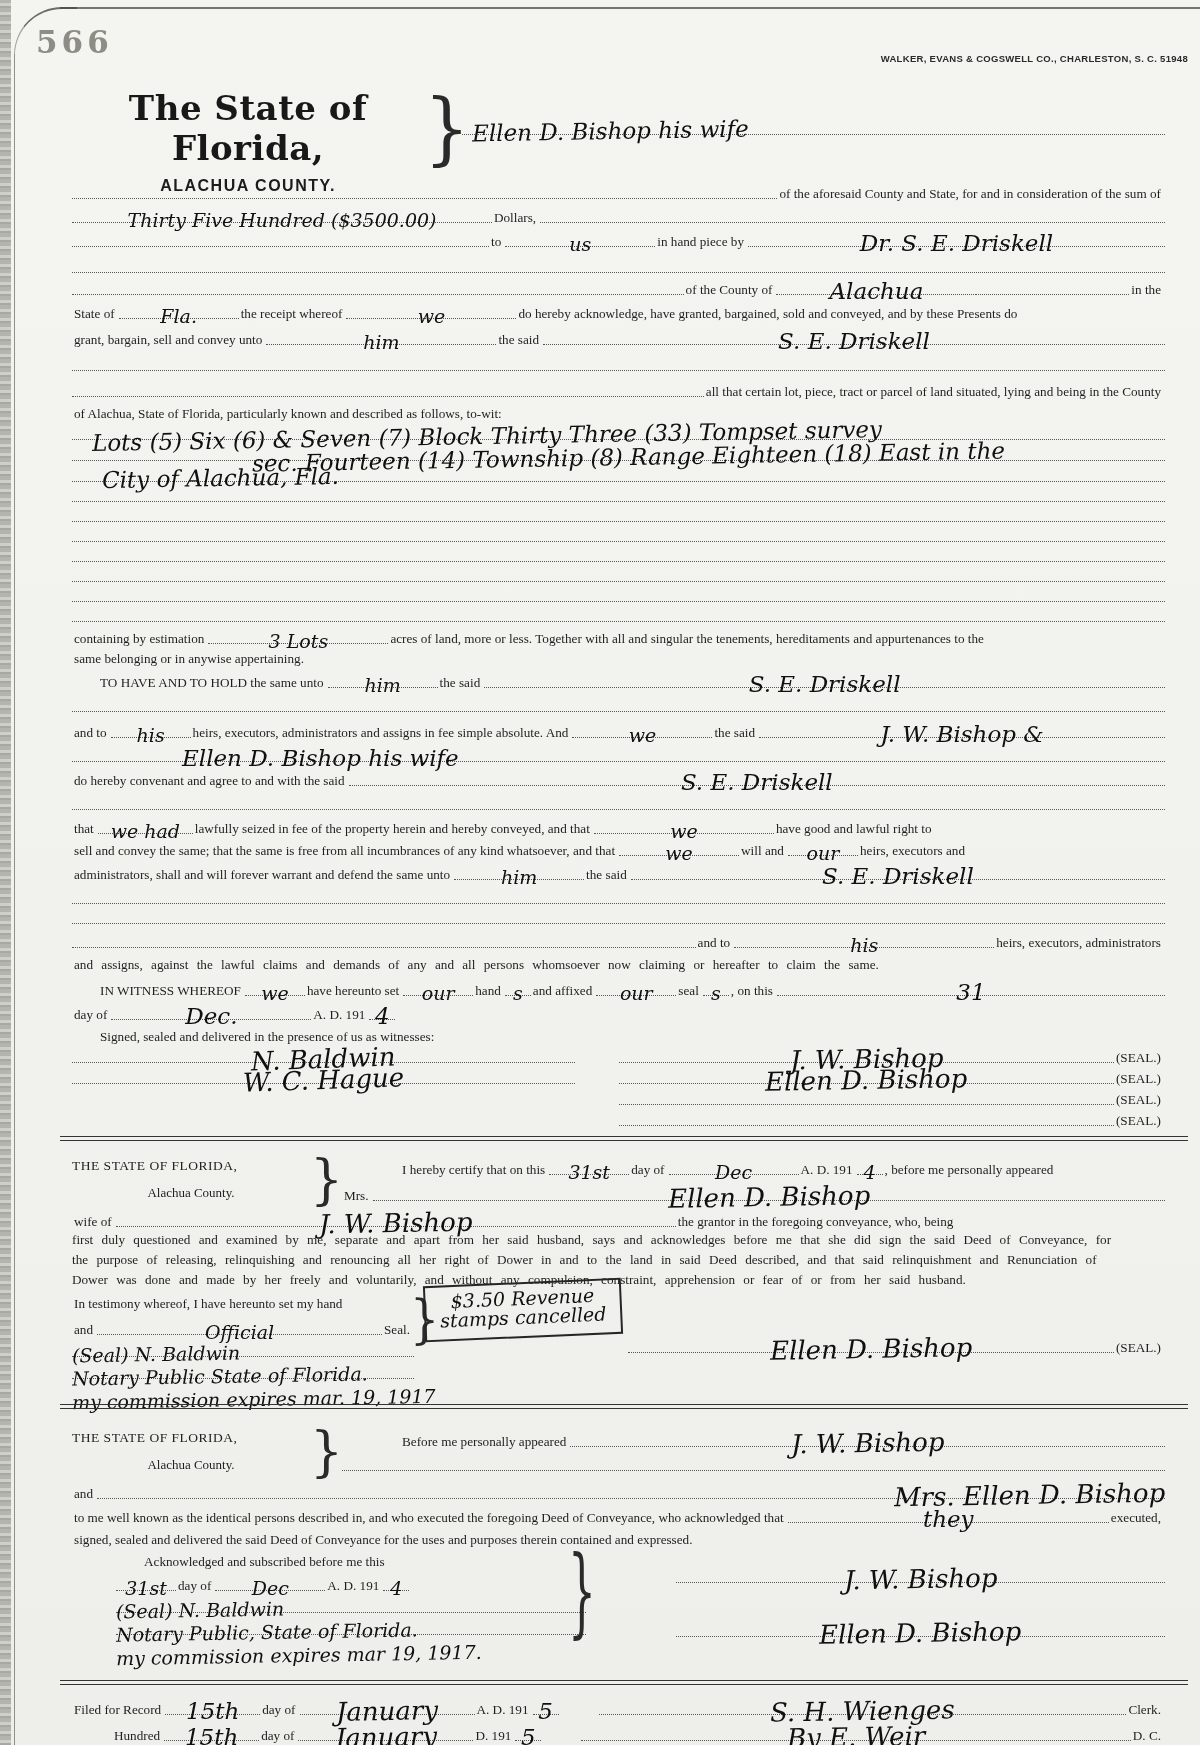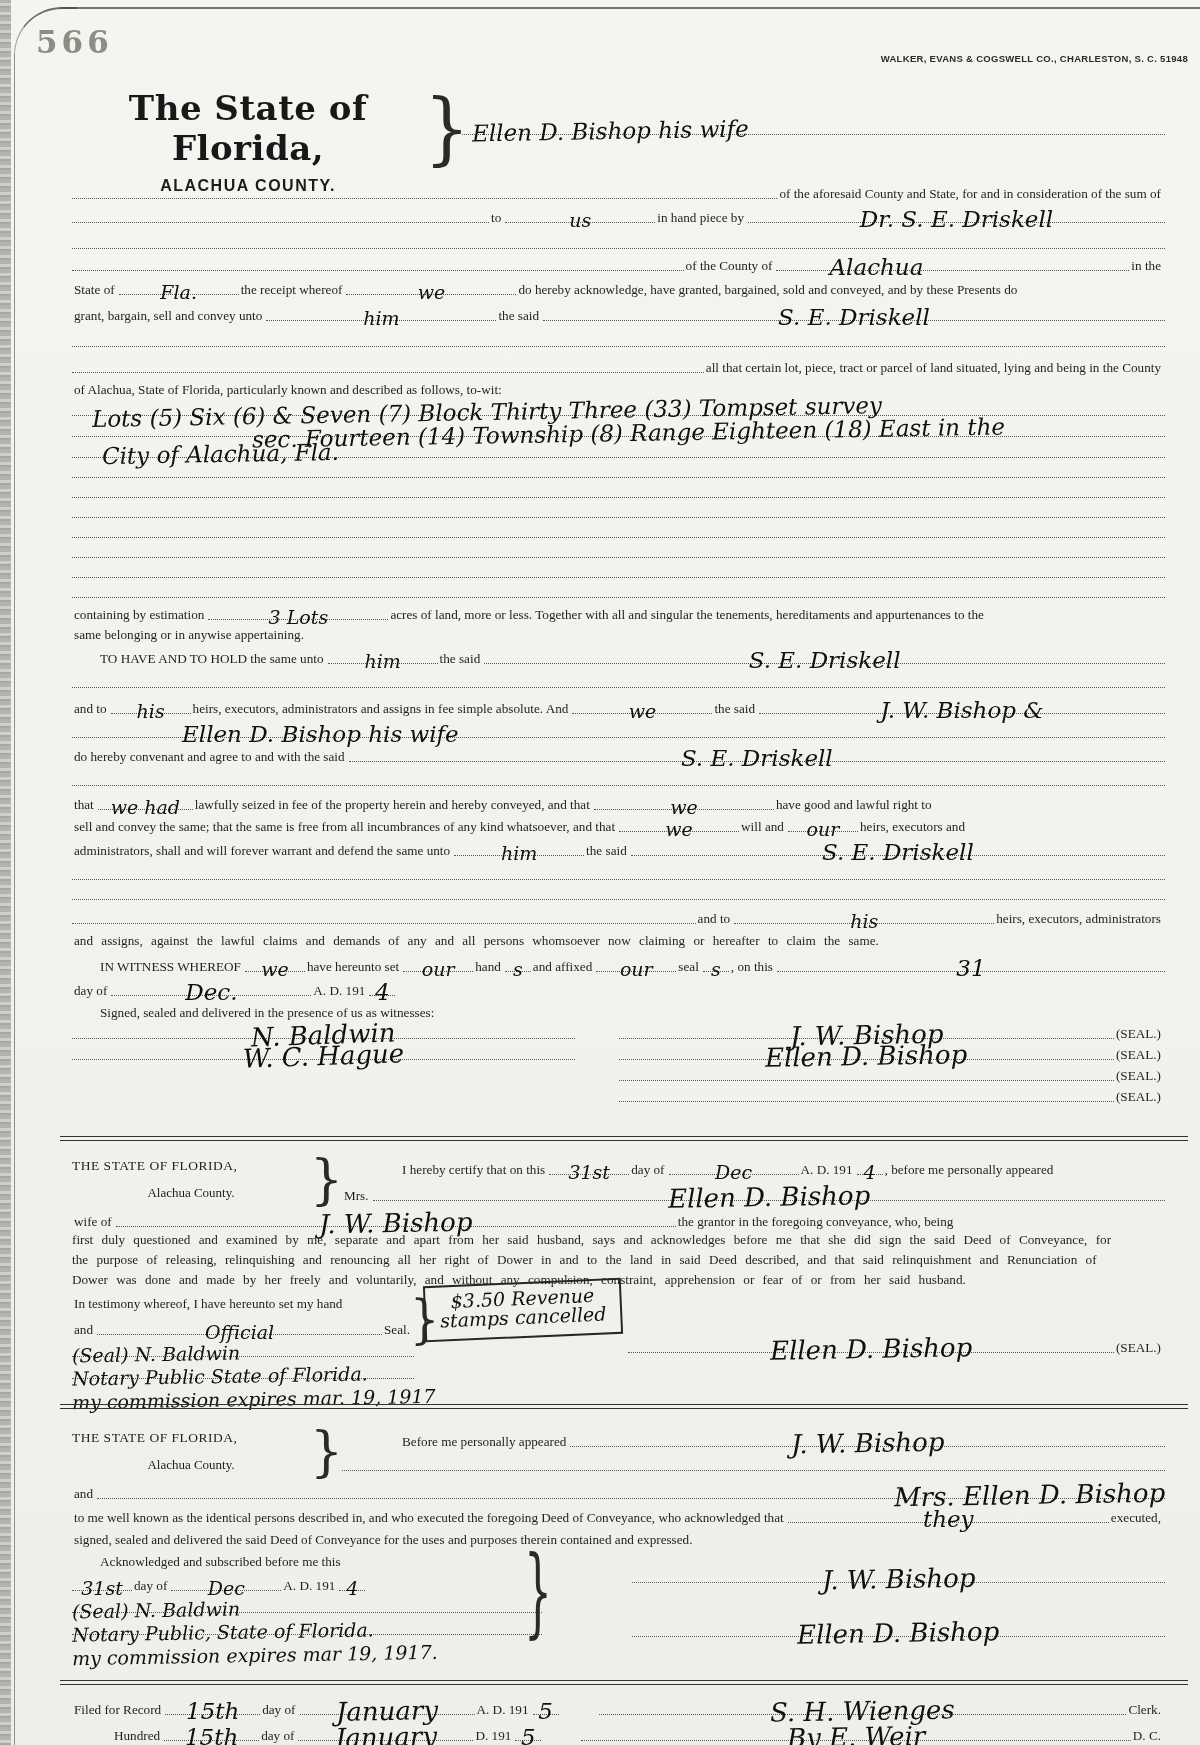--- a/index.html
+++ b/index.html
@@ -64,21 +64,21 @@
   .para { font-size:13.2px; line-height:20px; white-space:nowrap; }
 
   .testimony { position:relative; }
   .test-left { width:342px; }
   .test-brace { position:absolute; left:338px; top:2px; font-size:46px; transform:scaleY(1.15); transform-origin:top; }
   .stampbox { position:absolute; left:352px; top:-8px; width:178px; padding:5px 8px 9px;
     border:2px solid #262626; transform:rotate(-2.5deg); text-align:center; }
   .stampbox .hw { margin-bottom:0; display:block; }
   .n1sig { position:absolute; left:556px; right:0; top:46px; display:flex; align-items:flex-end; }
 
-  .ack { position:relative; }
+  .ack { position:relative;margin-left:44px; }
   .ack-left { width:470px; }
   .ack-brace { position:absolute; left:452px; top:-4px; font-size:44px; transform:scaleY(2.2); transform-origin:top; }
   .ack-sig { position:absolute; left:560px; right:0; display:flex; align-items:flex-end; }
 
   .w26{width:26px}.w60{width:60px}.w70{width:70px}.w80{width:80px}.w95{width:95px}
   .w110{width:110px}.w120{width:120px}.w130{width:130px}.w140{width:140px}.w150{width:150px}
   .w170{width:170px}.w175{width:175px}.w180{width:180px}.w200{width:200px}
   .w230{width:230px}.w260{width:260px}.w420{width:420px}
   .sp40{width:40px}
 </style>
@@ -108,20 +108,27 @@
       </div>
     </div>
   </div>
 
   <div class="abs" style="top:180px">
     <div class="fl" style="height:22px">
       <span class="dots"></span>
       <span class="pt">of the aforesaid County and State, for and in consideration of the sum of</span>
     </div>
     <div class="fl" style="height:24px">
+      <span class="blank w420">
+          <span class="hw">Thirty Five Hundred ($3500.00)</span>
+        </span>
+      <span class="pt">Dollars,</span>
+      <span class="dots"></span>
+    </div>
+    <div class="fl" style="height:24px">
       <span class="dots"></span>
       <span class="pt">to</span>
       <span class="blank w150">
           <span class="hw">us</span>
         </span>
       <span class="pt">in hand piece by</span>
       <span class="blank" style="flex:1">
           <span class="hw hw-lg">Dr. S. E. Driskell</span>
         </span>
     </div>

